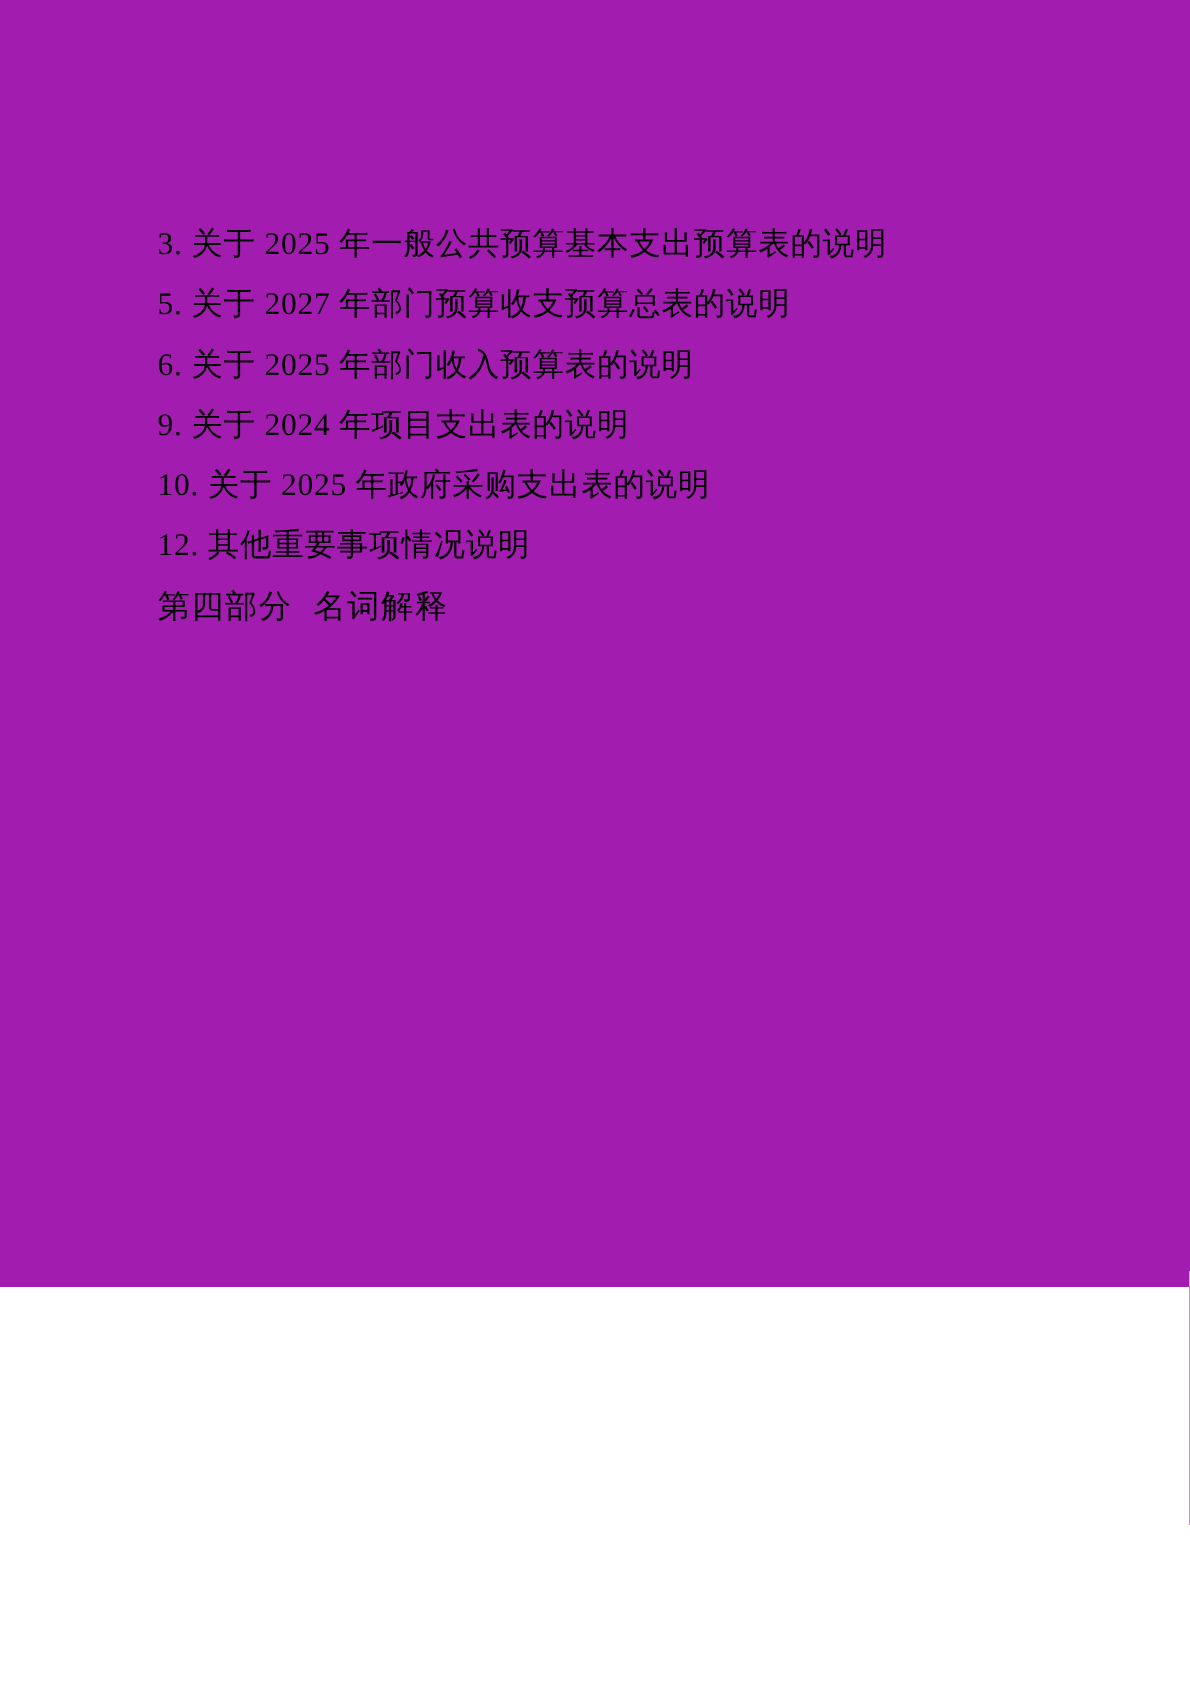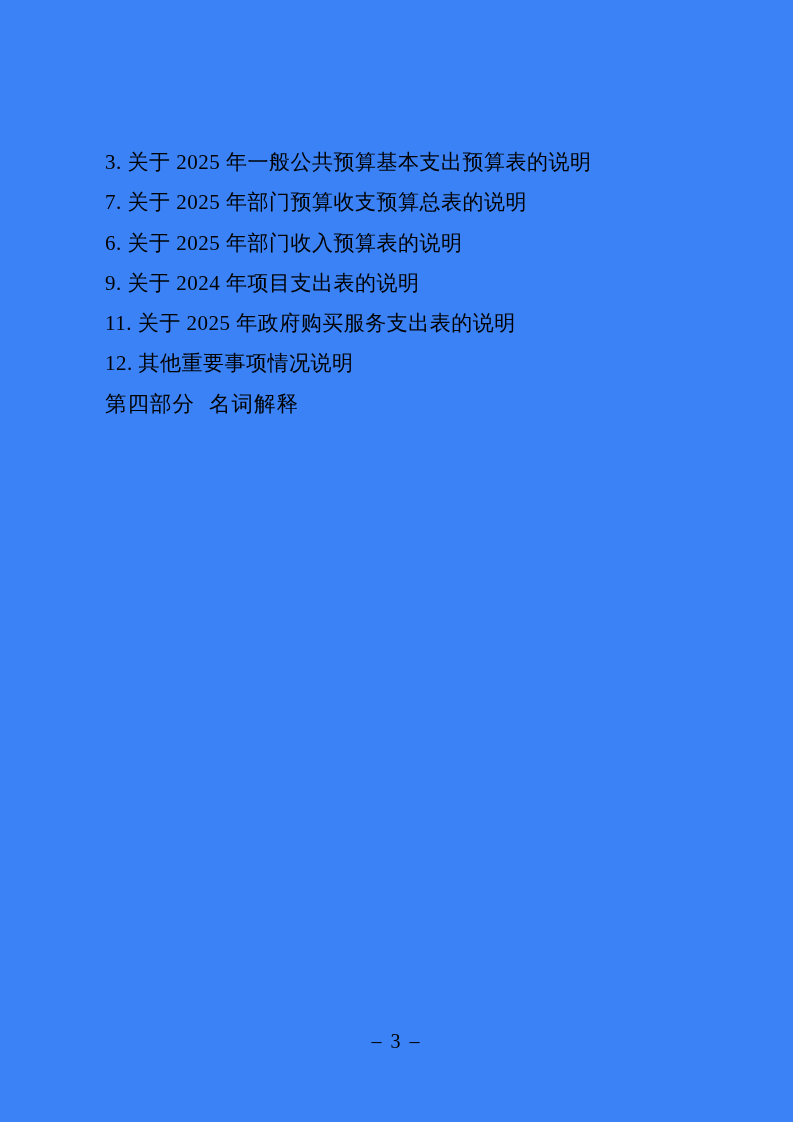--- a/index.html
+++ b/index.html
@@ -4,22 +4,22 @@
 <style>
   * { margin: 0; padding: 0; box-sizing: border-box; }
 
   html, body {
     background: #ffffff;
   }
 
   .page {
     position: relative;
     width: 793px;
-    height: 1122px;
-    background: #3b82f6;
+    height: 858px;
+    background: #a21caf;
     overflow: hidden;
     font-family: "Liberation Serif", "DejaVu Serif", serif;
     color: #000000;
   }
 
   .toc {
     position: absolute;
     left: 105px;
     top: 142px;
     right: 90px;
@@ -54,23 +54,23 @@
     color: #000000;
   }
 </style>
 </head>
 <body>
 
 <div class="page">
 
   <div class="toc">
     <div class="toc-item">3. 关于 2025 年一般公共预算基本支出预算表的说明</div>
-    <div class="toc-item">7. 关于 2025 年部门预算收支预算总表的说明</div>
+    <div class="toc-item">5. 关于 2027 年部门预算收支预算总表的说明</div>
     <div class="toc-item">6. 关于 2025 年部门收入预算表的说明</div>
     <div class="toc-item">9. 关于 2024 年项目支出表的说明</div>
-    <div class="toc-item">11. 关于 2025 年政府购买服务支出表的说明</div>
+    <div class="toc-item">10. 关于 2025 年政府采购支出表的说明</div>
     <div class="toc-item">12. 其他重要事项情况说明</div>
     <div class="section-heading">第四部分  名词解释</div>
   </div>
 
   <div class="page-number">– 3 –</div>
 
 </div>
 
 </body></html>

